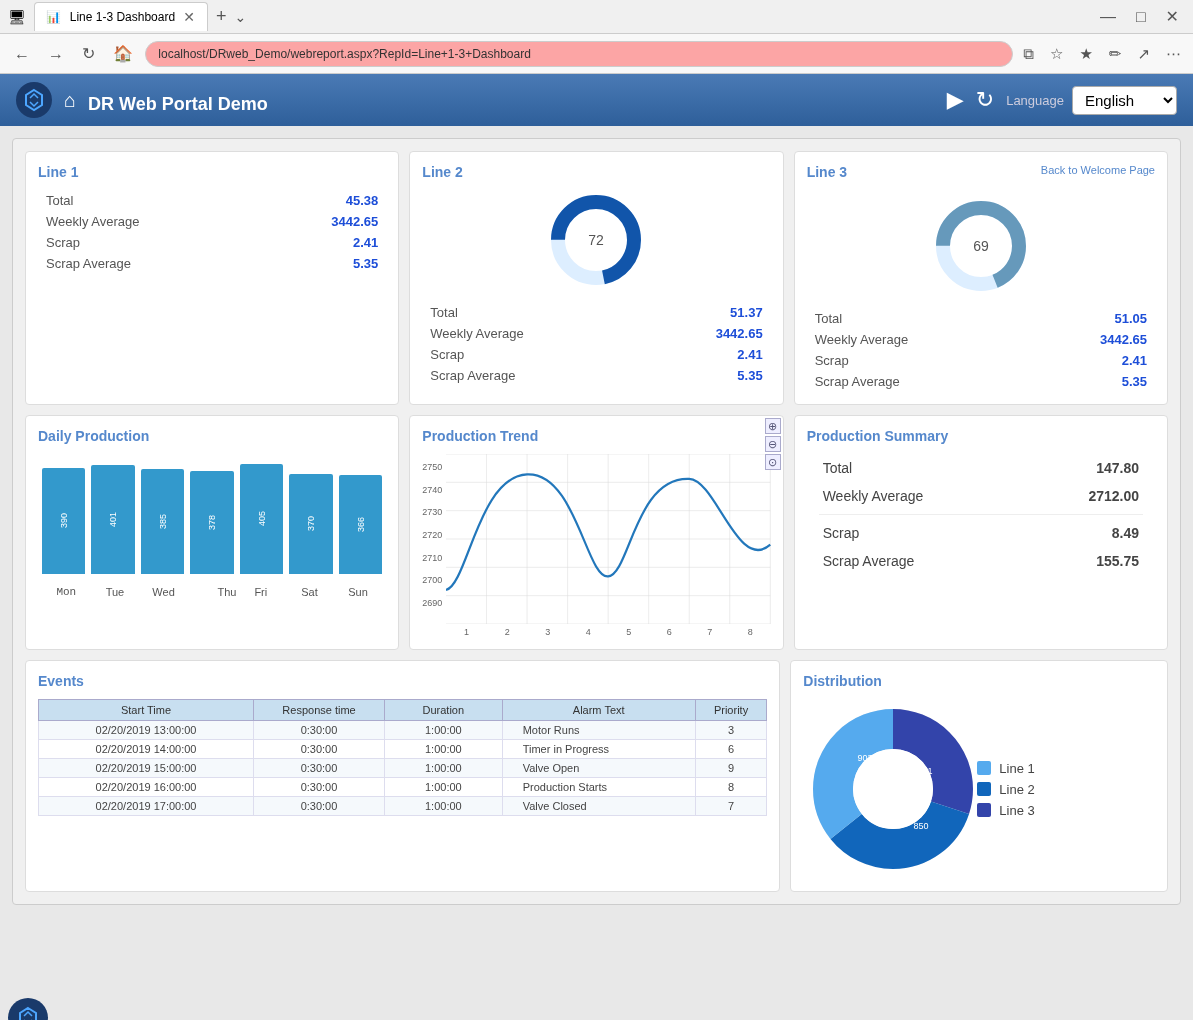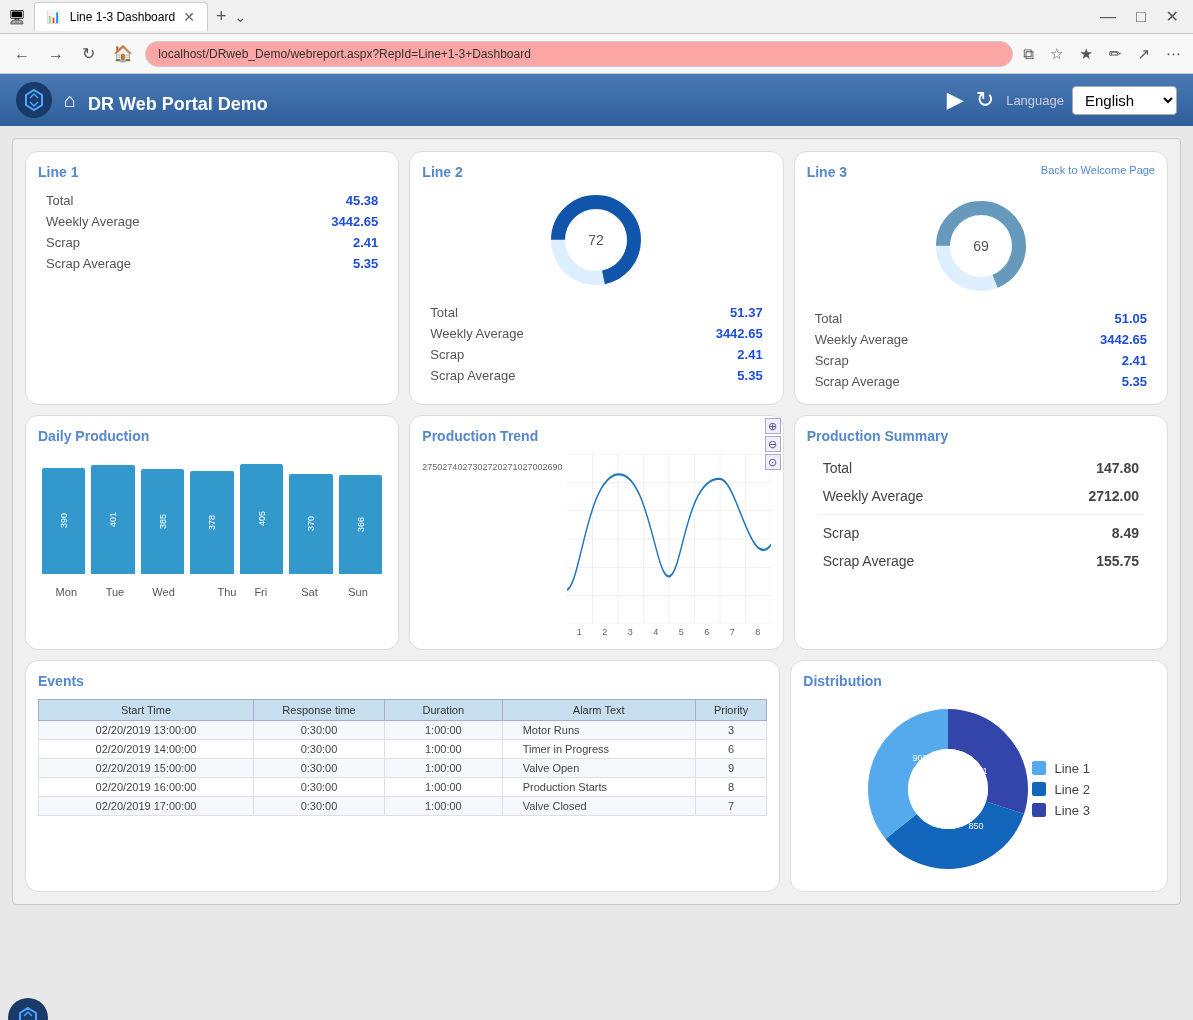--- a/index.html
+++ b/index.html
@@ -107,21 +107,21 @@
     .dashboard-grid {
       display: grid;
       grid-template-columns: 1fr 1fr 1fr;
       gap: 10px;
     }
 
     
     .card {
       background: white;
       border: 1px solid #ddd;
-      border-radius: 13px;
+      border-radius: 4px;
       padding: 12px;
     }
     .card-title {
       color: #5588cc;
       font-size: 14px;
       font-weight: bold;
       margin-bottom: 10px;
     }
     .card-header {
       display: flex;
@@ -232,21 +232,20 @@
       color: #444;
     }
     .summary-divider { border: none; border-top: 1px solid #eee; margin: 4px 12px; }
 
     
     .distribution-container {
       display: flex;
       align-items: center;
       gap: 4px;
       padding: 10px;
-      justify-content: center;
     }
     .legend-item {
       display: flex;
       align-items: center;
       gap: 8px;
       font-size: 13px;
       color: #444;
       margin: 6px 0;
     }
     .legend-dot {
@@ -469,39 +468,39 @@
                 <span class="bar-label">370</span>
               </div>
             </div>
             <div class="bar-col">
               <div class="bar" style="height: 99px;">
                 <span class="bar-label">366</span>
               </div>
             </div>
           </div>
         <div class="bar-axis" id="bar-axis">
-            <span class="bar-day" style="flex: 1 1 0%; text-align: center;">Mon</span>
+            <span class="bar-day" style="flex: 1 1 0%; text-align: center; font-family: Liberation Mono, monospace;">Mon</span>
             <span class="bar-day" style="flex: 1 1 0%; text-align: center;">Tue</span>
             <span class="bar-day" style="flex: 1 1 0%; text-align: center;">Wed</span>
             <span class="bar-day" style="flex: 1 1 0%; text-align: right;">Thu</span>
             <span class="bar-day" style="flex: 1 1 0%; text-align: center;">Fri</span>
             <span class="bar-day" style="flex: 1 1 0%; text-align: center;">Sat</span>
             <span class="bar-day" style="flex: 1 1 0%; text-align: center;">Sun</span>
           </div>
       </div>
 
       <div class="card trend-wrapper">
         <div class="card-title">Production Trend</div>
         <div class="zoom-controls">
           <div class="zoom-btn">⊕</div>
           <div class="zoom-btn">⊖</div>
           <div class="zoom-btn">⊙</div>
         </div>
         <div style="display:flex; gap:0;">
-          <div style="display:flex;flex-direction:row;justify-content:space-between;font-size:9px;color:#666;padding-right:4px;height:170px;padding-top:8px;padding-bottom:16px;">
+          <div style="display:flex;flex-direction:column;justify-content:space-between;font-size:9px;color:#666;padding-right:4px;height:170px;padding-top:8px;padding-bottom:16px;">
             <span>2750</span>
             <span>2740</span>
             <span>2730</span>
             <span>2720</span>
             <span>2710</span>
             <span>2700</span>
             <span>2690</span>
           </div>
           <div style="flex:1;">
             <svg width="100%" height="170" viewBox="0 0 300 150" preserveAspectRatio="none">

